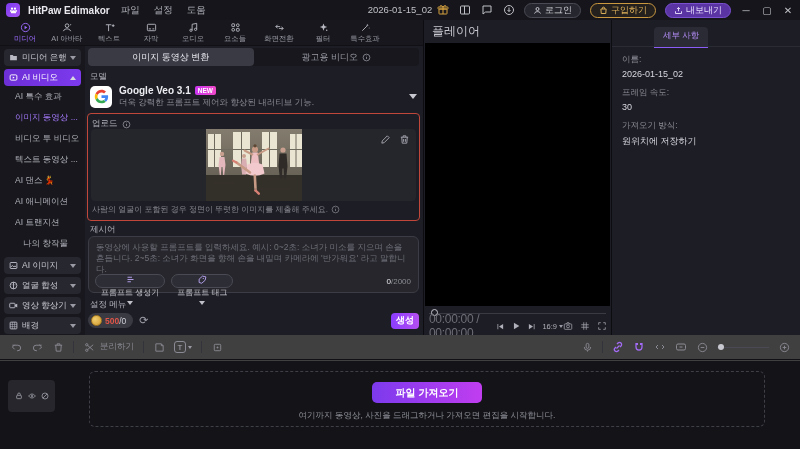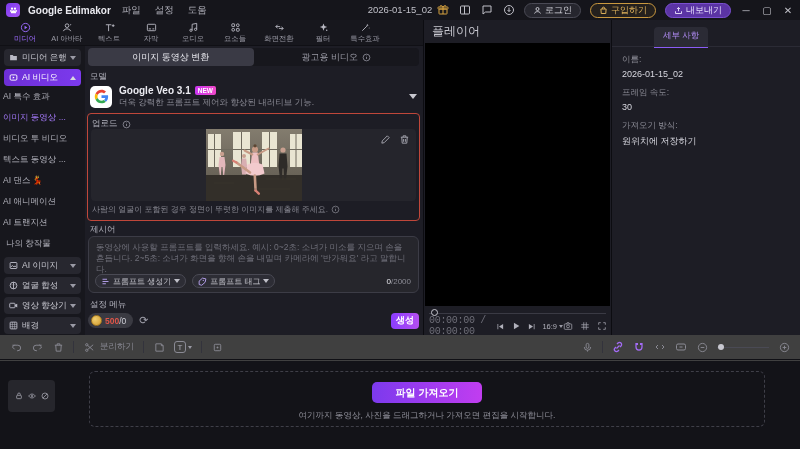--- a/index.html
+++ b/index.html
@@ -32,21 +32,21 @@
 
   
   .sidebar { position:absolute; top:46px; left:0; width:85px; bottom:114px; background:#17171d; overflow:hidden; }
   .sgroup { margin:3px 4px 0 4px; height:17px; background:#27272f; border-radius:4px; display:flex; align-items:center; padding:0 5px; gap:4px; }
   .sgroup .gi { width:9px; height:9px; color:#b9b9c4; flex:0 0 auto; display:flex; }
   .sgroup .gl { font-size:8.5px; color:#c8c8d0; white-space:nowrap; overflow:hidden; flex:1; }
   .sgroup.active { background:linear-gradient(90deg,#6d2fd6,#7c3aed); }
   .sgroup.active .gl { color:#fff; }
   .chev { width:0; height:0; border-left:3px solid transparent; border-right:3px solid transparent; border-top:4px solid #9a9aa5; flex:0 0 auto; }
   .chev.up { border-top:none; border-bottom:4px solid #d8d8e0; }
-  .sitem { height:21px; line-height:21px; padding-left:3px; font-size:8.5px; color:#b0b0ba; white-space:nowrap; }
+  .sitem { height:21px; line-height:21px; padding-left:15px; font-size:8.5px; color:#b0b0ba; white-space:nowrap; }
   .sitem.sel { color:#a177f5; }
 
   
   .main { position:absolute; top:46px; left:85px; width:338px; bottom:114px; background:#1d1d25; }
   .tabsbar { position:absolute; top:2px; left:3px; right:4px; height:18px; background:#17171d; border-radius:4px; display:flex; }
   .tab { flex:1; display:flex; align-items:center; justify-content:center; gap:4px; font-size:9px; color:#9a9aa5; }
   .tab.sel { background:#3a3a45; border-radius:4px; color:#e8e8ee; }
   .seclabel { position:absolute; left:5px; font-size:8.5px; color:#b5b5bf; }
   .model-row { position:absolute; top:37px; left:5px; right:6px; height:27px; display:flex; align-items:center; gap:7px; }
   .glogo { width:22px; height:22px; background:#fff; border-radius:5px; display:flex; align-items:center; justify-content:center; flex:0 0 auto; }
@@ -57,41 +57,41 @@
   .alertbox { position:absolute; top:67px; left:2px; right:3px; height:108px; border:1px solid #c0473a; border-radius:4px; }
   .uplabel { position:absolute; top:4px; left:4px; display:flex; align-items:center; gap:4px; font-size:8.5px; color:#b5b5bf; }
   .upbox { position:absolute; top:15px; left:3px; right:3px; height:72px; background:#25252c; border-radius:4px; }
   .upimg { position:absolute; left:50%; transform:translateX(-50%); top:0; width:96px; height:72px; }
   .upacts { position:absolute; right:6px; top:5px; display:flex; gap:8px; color:#a8a8b2; }
   .upacts .ai { width:11px; height:11px; display:flex; }
   .upnote { position:absolute; top:90px; left:4px; right:4px; display:flex; align-items:center; gap:3px; font-size:8px; color:#84848e; white-space:nowrap; overflow:hidden; }
   .promptbox { position:absolute; top:190px; left:3px; right:4px; height:57px; background:#26262c; border:1px solid #3c3c46; border-radius:6px; }
   .phtext { padding:5px 7px; font-size:8.5px; line-height:11px; color:#6e6e78; }
   .pbrow { position:absolute; left:6px; right:7px; bottom:4px; display:flex; align-items:center; gap:6px; }
-  .ppill { display:flex; align-items:center; gap:3px; height:14px; padding:0 5px; border:1px solid #4a4a54; border-radius:7px; font-size:8px; color:#c0c0c8; background:#2d2d35; }
+  .ppill { display:flex; align-items:center; gap:3px; height:14px; padding:0 5px; border:1px solid #4a4a54; border-radius:7px; font-size:8px; color:#c0c0c8; background:#2d2d35;flex-direction:column; }
   .ppill .pi { width:9px; height:9px; display:flex; color:#b9a3f0; }
   .counter { margin-left:auto; font-size:8px; color:#8a8a94; }
   .counter b { color:#e8e8ee; font-weight:normal; }
   .genrow { position:absolute; top:266px; left:3px; right:4px; height:17px; display:flex; align-items:center; gap:6px; }
   .coinpill { display:flex; align-items:center; gap:3px; height:15px; padding:0 7px 0 3px; background:#3a3a42; border-radius:8px; font-size:8.5px; }
   .coin { width:11px; height:11px; border-radius:50%; background:radial-gradient(circle at 35% 35%,#f0cd6e,#cf9a2e); border:1px solid #a87b20; }
   .cred { color:#e05548; font-weight:bold; }
   .crest { color:#d0d0d8; }
   .refresh { color:#9a9aa5; font-size:11px; line-height:11px; }
   .genbtn { margin-left:auto; width:28px; height:16px; border-radius:4px; background:linear-gradient(90deg,#8b3dff,#b44ef0); color:#fff; font-size:9px; font-weight:bold; display:flex; align-items:center; justify-content:center; }
 
   
   .player { position:absolute; top:20px; left:424px; width:187px; bottom:114px; background:#1d1d25; }
   .pheader { height:22px; line-height:22px; padding-left:8px; font-size:12px; color:#c8c8d0; }
   .screen { position:absolute; top:23px; left:1px; right:1px; height:263px; background:#000; }
   .seek { position:absolute; top:289px; left:5px; right:5px; height:8px; }
   .seekline { position:absolute; top:3.5px; left:0; right:0; height:1px; background:#3a3a44; }
   .seekknob { position:absolute; top:0; left:2px; width:7px; height:7px; border-radius:50%; background:#1d1d25; border:1.5px solid #c8c8d0; }
   .pctrl { position:absolute; top:298px; left:5px; right:4px; height:16px; display:flex; align-items:center; }
-  .timecode { font-size:10px; color:#6e6e78; font-family:Liberation Mono, monospace; letter-spacing:-.3px; }
+  .timecode { font-size:12px; color:#6e6e78; font-family:Liberation Sans, sans-serif; letter-spacing:-.3px; }
   .pbtns { display:flex; align-items:center; gap:6px; margin-left:8px; color:#b0b0ba; }
   .ratio { display:flex; align-items:center; gap:2px; font-size:7.5px; color:#b0b0ba; margin-left:6px; }
   .pright { margin-left:auto; display:flex; align-items:center; gap:7px; color:#9a9aa5; }
 
   
   .details { position:absolute; top:20px; left:612px; right:0; bottom:114px; background:#1d1d25; }
   .dtab { position:absolute; top:7px; left:6px; padding:3px 9px 4px; background:#2b2b35; border-radius:4px 4px 0 0; font-size:8.5px; color:#b18cf5; border-bottom:2px solid #8b5cf6;margin-left:36px; }
   .dtabline { position:absolute; top:26px; left:0; right:0; height:1px; background:#2b2b35; }
   .dfield { position:absolute; left:10px; right:8px; }
   .dlabel { font-size:8.5px; color:#8a8a94; }
@@ -128,21 +128,21 @@
   <div class="titlebar">
     <span class="logo-box">
       <svg width="9" height="9" viewBox="0 0 24 24" fill="#fff">
           <circle cx="8" cy="7" r="3"></circle>
           <circle cx="16" cy="7" r="3"></circle>
           <circle cx="5" cy="13" r="2.5"></circle>
           <circle cx="19" cy="13" r="2.5"></circle>
           <path d="M12 11c4 0 7 3 7 6 0 2-2 3-4 2.5-1.5-.4-2-.5-3-.5s-1.5.1-3 .5C7 20 5 19 5 17c0-3 3-6 7-6z"></path>
         </svg>
     </span>
-    <span class="app-name">Google Edimakor</span>
+    <span class="app-name">HitPaw Edimakor</span>
     <span class="menu-item">파일</span>
     <span class="menu-item">설정</span>
     <span class="menu-item">도움</span>
     <span class="tb-title">2026-01-15_02</span>
     <div class="tb-right">
       <span class="tb-ic gold">
         <svg width="12" height="12" viewBox="0 0 24 24" fill="none" stroke="currentColor" stroke-width="2">
             <rect x="4" y="10" width="16" height="10" rx="1"></rect>
             <rect x="2" y="6" width="20" height="4" rx="1"></rect>
             <path d="M12 6v14M12 6c-2-4-7-3-6-1m6 1c2-4 7-3 6-1"></path>
@@ -301,21 +301,21 @@
       <span class="gl">AI 비디오</span>
       <span class="chev up"></span>
     </div>
     <div class="sitem">AI 특수 효과</div>
     <div class="sitem sel">이미지 동영상 ...</div>
     <div class="sitem">비디오 투 비디오</div>
     <div class="sitem">텍스트 동영상 ...</div>
     <div class="sitem">AI 댄스 💃</div>
     <div class="sitem">AI 애니메이션</div>
     <div class="sitem">AI 트랜지션</div>
-    <div class="sitem" style="text-align:left;padding-left:6px">나의 창작물</div>
+    <div class="sitem" style="text-align:center;padding-left:6px">나의 창작물</div>
     <div class="sgroup">
       <span class="gi">
           <svg width="9" height="9" viewBox="0 0 24 24" fill="none" stroke="currentColor" stroke-width="2.5">
             <rect x="3" y="4" width="18" height="16" rx="2"></rect>
             <path d="M4 17l5-5 4 4 3-3 4 4" fill="none"></path>
           </svg>
         </span>
       <span class="gl">AI 이미지</span>
       <span class="chev"></span>
     </div>

